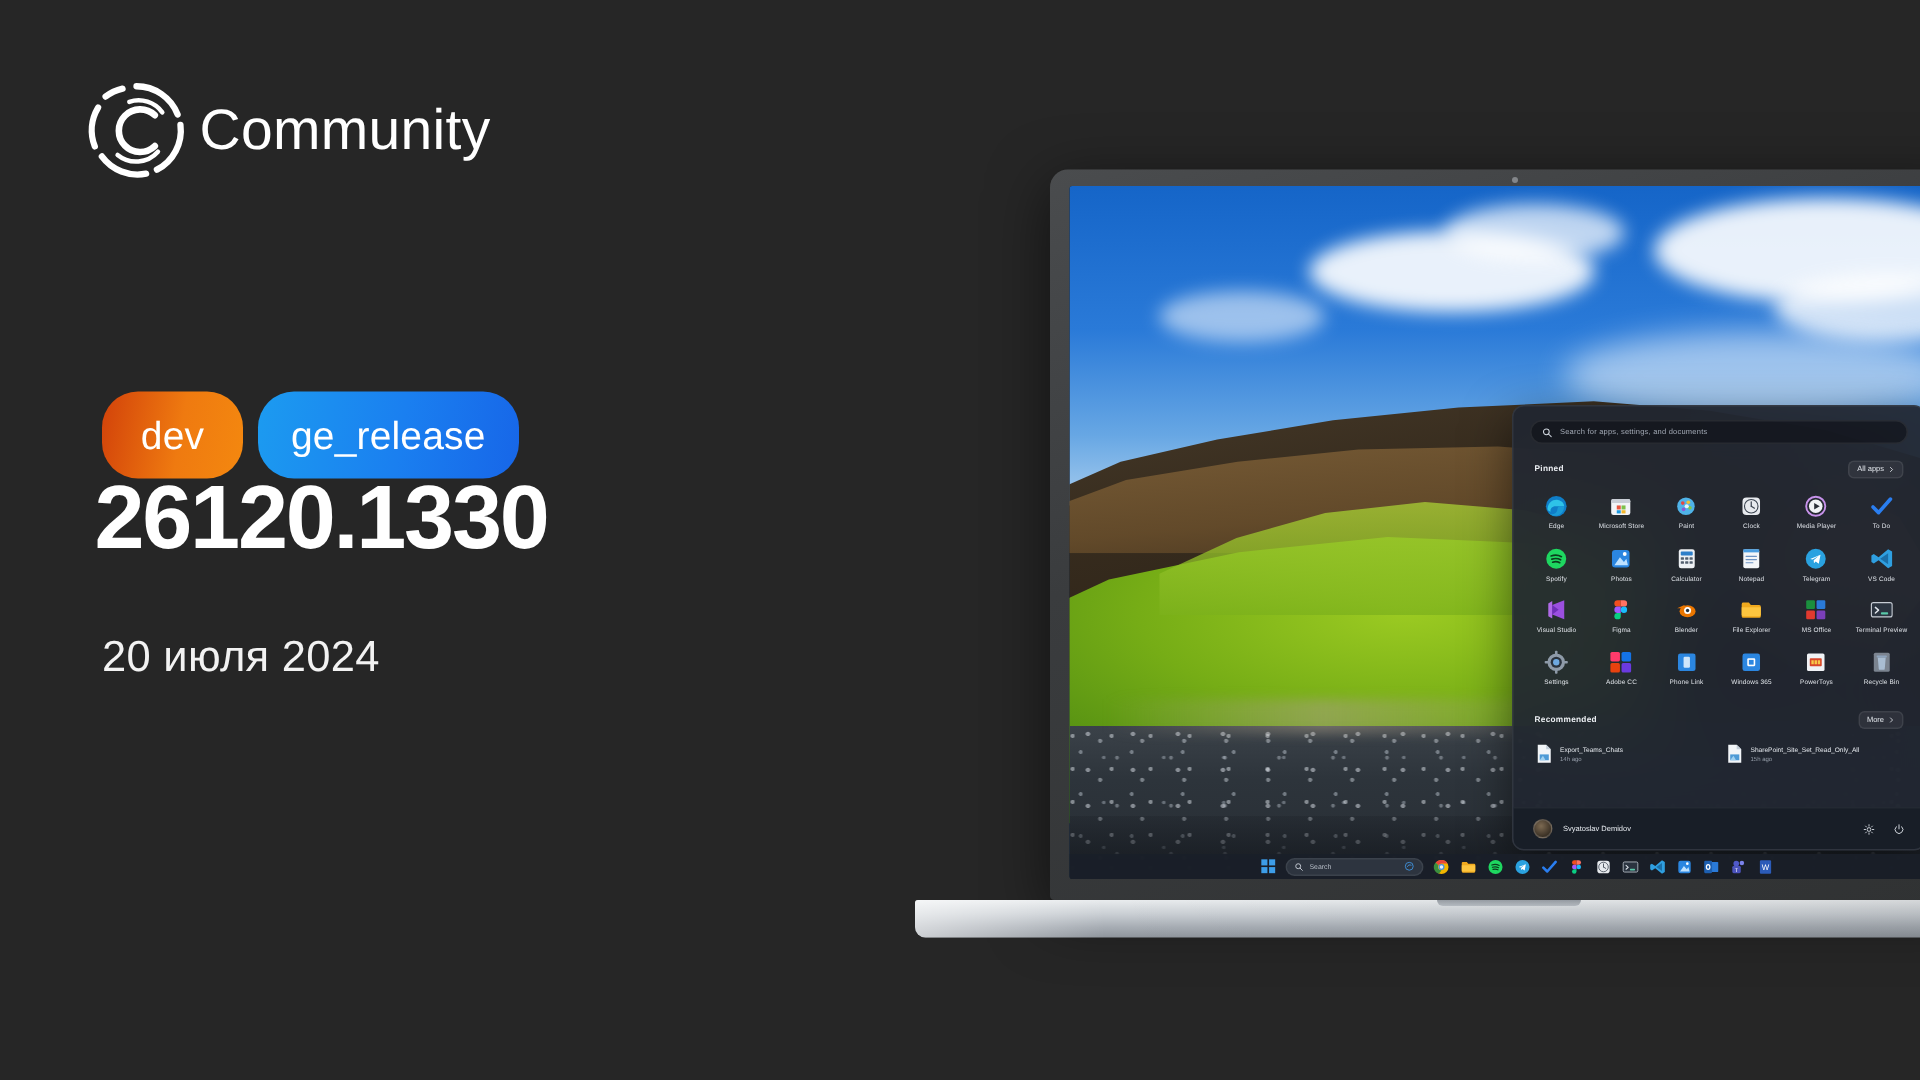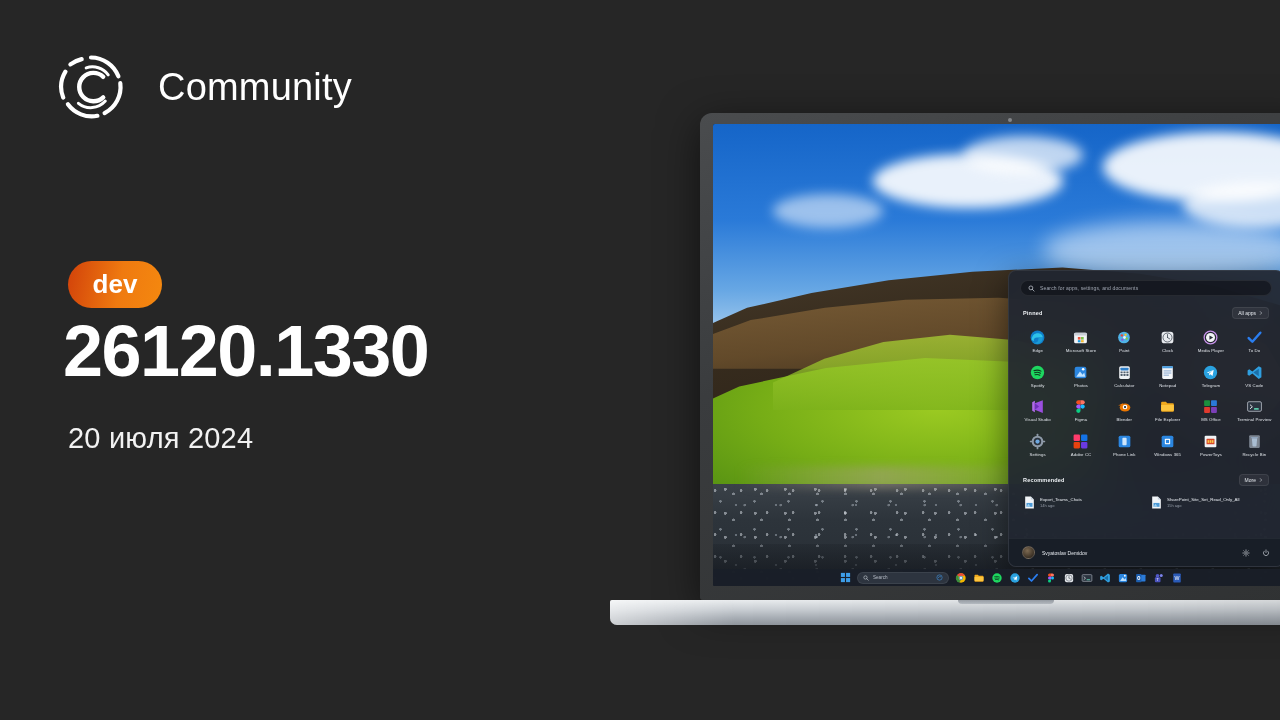--- a/index.html
+++ b/index.html
@@ -5,35 +5,35 @@
   * { margin:0; padding:0; box-sizing:border-box; }
   html,body { width:1280px; height:720px; overflow:hidden; }
   body {
     background:#262626;
     font-family:"Liberation Sans", sans-serif;
     position:relative;
     -webkit-font-smoothing:antialiased;
   }
 
   
-  .brand { position:absolute; left:56px; top:52px; display:flex; align-items:center; gap:32px;justify-content:center; }
+  .brand { position:absolute; left:56px; top:52px; display:flex; align-items:center; gap:7px;justify-content:center; }
   .brand-logo { width:70px; height:70px; position:relative; }
   .brand-name { font-size:38px; font-weight:400; color:#ffffff; letter-spacing:.2px; }
 
   .badges { position:absolute; left:68px; top:261px; display:flex; gap:10px; }
   .badge {
-    height:47px; border-radius:24px; display:flex; align-items:center; justify-content:center;
-    padding:0 22px; color:#fff; font-size:26px; font-weight:700; letter-spacing:.1px;
+    height:58px; border-radius:24px; display:flex; align-items:center; justify-content:center;
+    padding:0 22px; color:#fff; font-size:26px; font-weight:400; letter-spacing:.1px;
   }
   .badge-dev { background:linear-gradient(100deg,#d2420a 0%,#ef7a10 55%,#f4880f 100%); min-width:94px; }
   .badge-ring { background:linear-gradient(100deg,#1c9bf0 0%,#1a7ff0 55%,#1766e8 100%); }
 
   .build-number {
     position:absolute; left:63px; top:315px;
-    font-size:72px; font-weight:700; color:#ffffff; letter-spacing:-1.5px; line-height:1;
+    font-size:60px; font-weight:700; color:#ffffff; letter-spacing:-1.5px; line-height:1;
   }
   .build-date {
     position:absolute; left:68px; top:422px;
     font-size:29px; font-weight:400; color:#f2f2f2; letter-spacing:.2px;
   }
 
   
   .laptop { position:absolute; left:700px; top:113px; width:700px; height:512px; }
   .laptop-lid {
     position:absolute; left:0; top:0; width:620px; height:487px;
@@ -228,20 +228,21 @@
         <path d="M49.3 49.1 A19.5 19.5 0 0 1 22.4 51.3" stroke-width="3"></path>
         <path d="M47.2 24.8 A14.2 14.2 0 1 0 47.2 45.4" stroke-width="4.4"></path>
       </g>
     </svg>
   </div>
   <div class="brand-name">Community</div>
 </div>
 
 <div class="badges">
   <div class="badge badge-dev">dev</div>
+  <div class="badge badge-ring">ge_release</div>
 </div>
 
 <div class="build-number">26120.1330</div>
 <div class="build-date">20 июля 2024</div>
 
 <div class="laptop">
   <div class="laptop-lid">
     <div class="laptop-cam"></div>
     <div class="screen">
 

